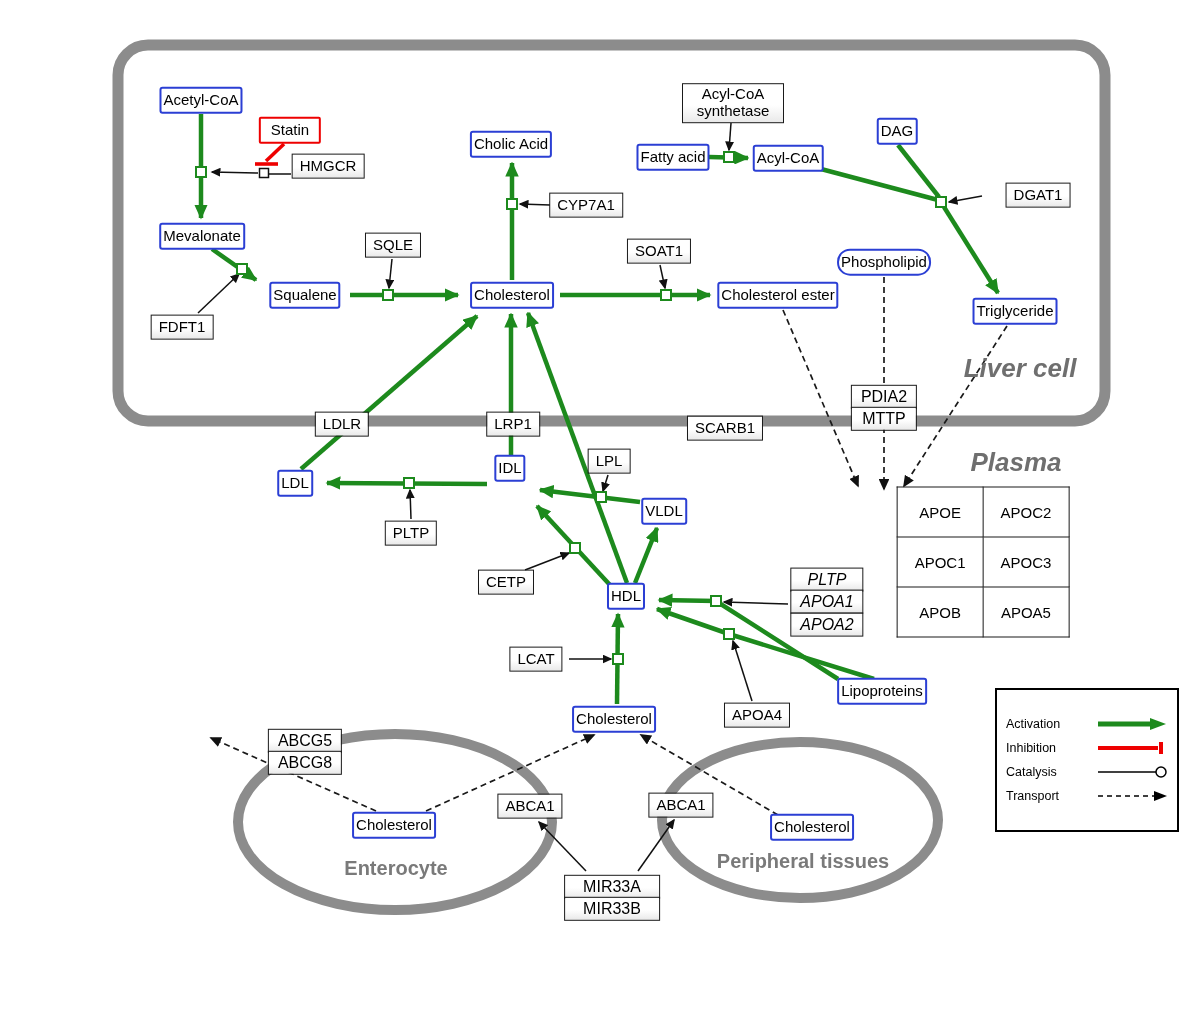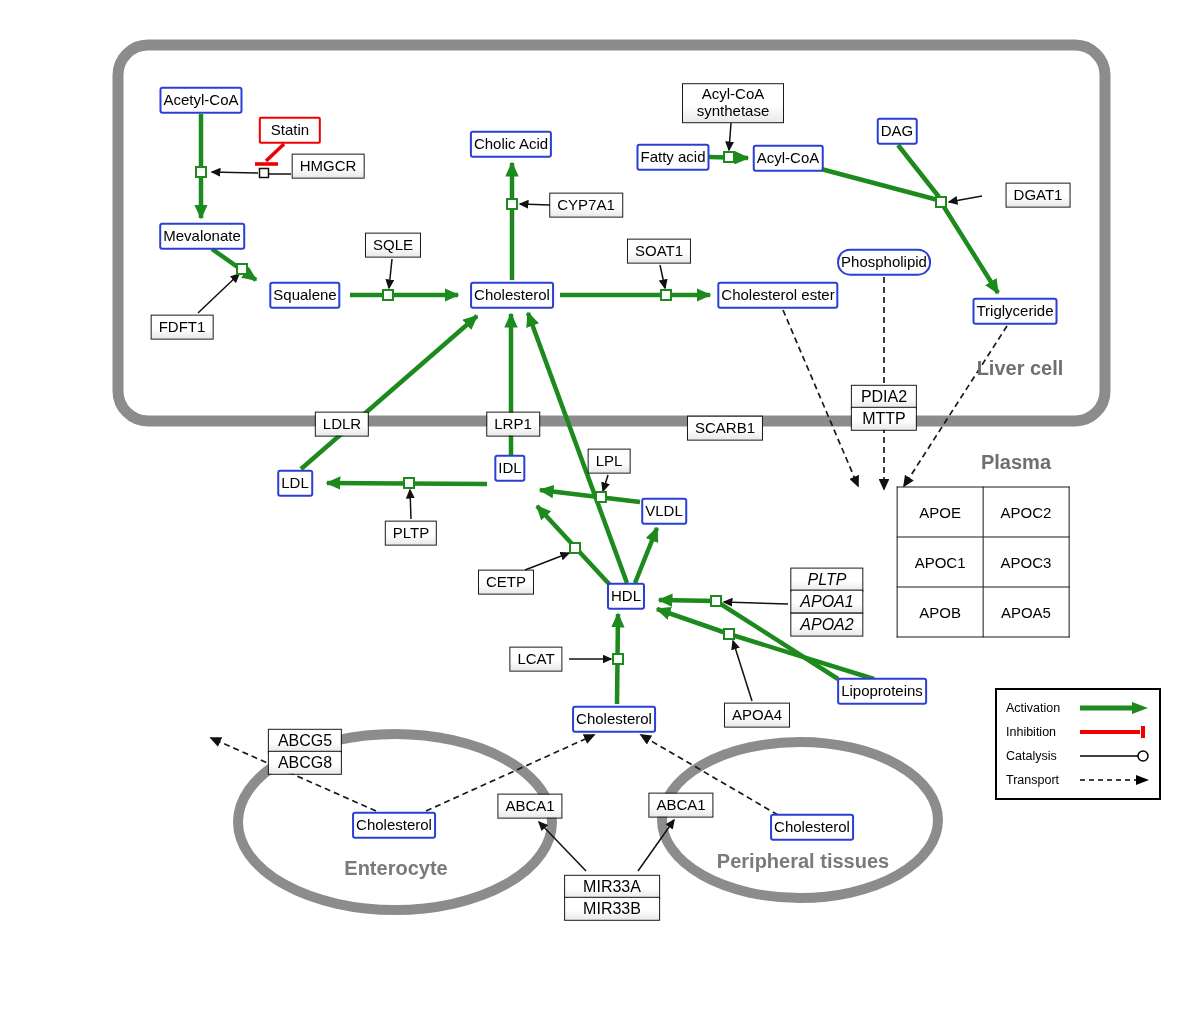--- a/index.html
+++ b/index.html
@@ -10,25 +10,25 @@
         font-size:15px;color:#000;text-align:center;z-index:2;line-height:1.25;}
   .metab{border:2.6px solid #2b3fd4;border-radius:3px;padding:2px 2px;}
   .enzyme{border:1.6px solid #1a1a1a;background:linear-gradient(180deg,#ffffff 55%,#e9e9e9);padding:2px 7px;}
   .inhibitor{border:2.6px solid #ee0000;border-radius:2px;padding:2px 10px;}
   .multiline{white-space:normal;width:86px;line-height:1.12;}
   .stack{position:absolute;transform:translate(-50%,-50%);z-index:2;text-align:center;}
   .stack .cell{border:1.6px solid #1a1a1a;background:linear-gradient(180deg,#fff 55%,#e9e9e9);
                padding:2px 9px;font-size:16px;white-space:nowrap;}
   .stack .cell+.cell{margin-top:-1.6px;}
   .comp-label{position:absolute;transform:translate(-50%,-50%);font-weight:bold;color:#6f6f6f;z-index:1;white-space:nowrap;}
-  .lg{font-size:20px;} .md{font-size:20px;color:#7a7a7a;}
+  .lg{font-size:26px;font-style:italic;} .md{font-size:20px;color:#7a7a7a;}
   .apo-table{position:absolute;transform:translate(-50%,-50%);border-collapse:collapse;z-index:2;}
   .apo-table td{border:1.6px solid #1a1a1a;padding:16px 17px;font-size:15px;background:#fff;text-align:center;}
-  .legend{position:absolute;left:995px;top:688px;width:166px;border:2.5px solid #000;background:#fff;
-          z-index:2;padding:6px 9px;box-sizing:border-box;}
+  .legend{position:absolute;left:995px;top:688px;width:184px;border:2.5px solid #000;background:#fff;
+          z-index:2;padding:22px 9px;box-sizing:border-box;}
   .legend-row{display:flex;align-items:center;justify-content:space-between;height:24px;}
   .legend-row .lbl{font-size:12.5px;color:#000;}
 </style>
 </head>
 <body>
 
 <div class="canvas">
 
 <svg class="edges" width="1200" height="1013">
   <defs>

